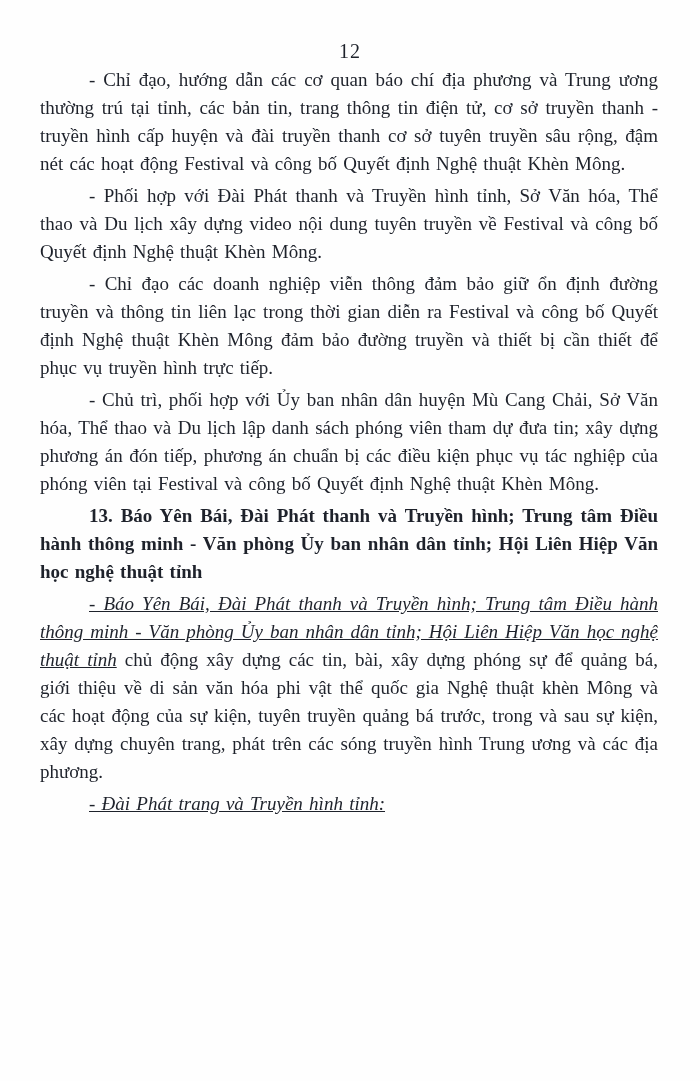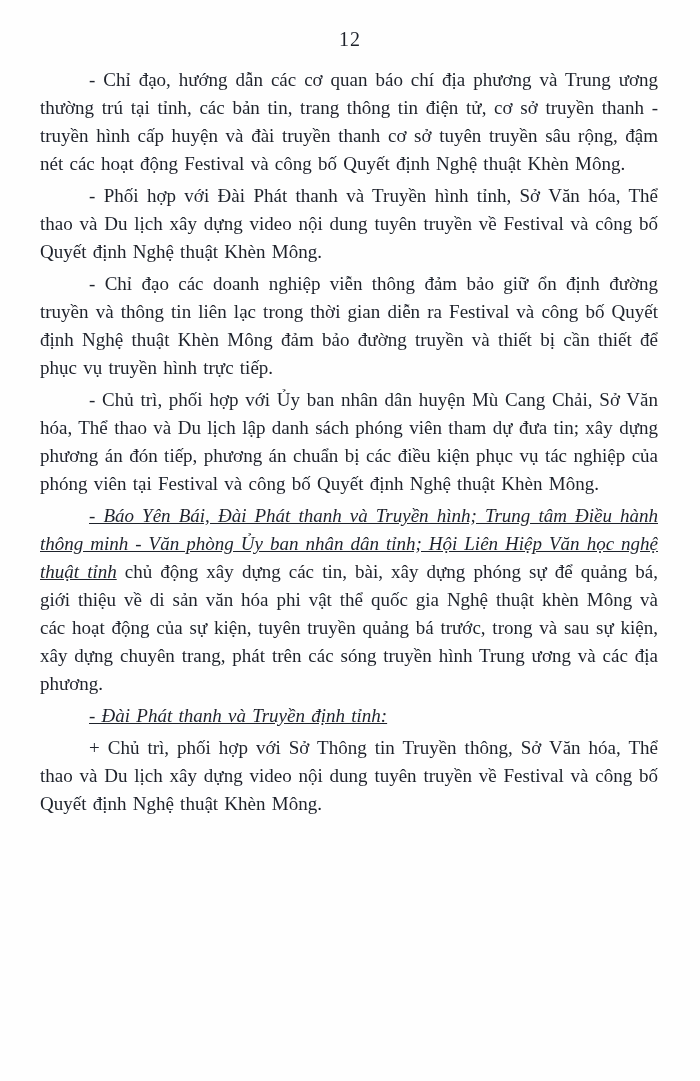--- a/index.html
+++ b/index.html
@@ -12,21 +12,21 @@
     width: 700px;
     height: 1081px;
     background: #fefefe;
     font-family: "Liberation Serif", "DejaVu Serif", serif;
     color: #1e222b;
     overflow: hidden;
     box-sizing: border-box;
   }
   .page-number {
     position: absolute;
-    top: 28px;
+    top: 40px;
     left: 0;
     width: 100%;
     text-align: center;
     font-size: 20px;
     letter-spacing: 1px;
   }
   .document-body {
     position: absolute;
     top: 66px;
     left: 40px;
@@ -47,17 +47,17 @@
 </head>
 <body>
 
 <div class="page">
   <div class="page-number">12</div>
   <div class="document-body">
       <p class="para"><span>- Chỉ đạo, hướng dẫn các cơ quan báo chí địa phương và Trung ương thường trú tại tỉnh, các bản tin, trang thông tin điện tử, cơ sở truyền thanh - truyền hình cấp huyện và đài truyền thanh cơ sở tuyên truyền sâu rộng, đậm nét các hoạt động Festival và công bố Quyết định Nghệ thuật Khèn Mông.</span></p>
       <p class="para"><span>- Phối hợp với Đài Phát thanh và Truyền hình tỉnh, Sở Văn hóa, Thể thao và Du lịch xây dựng video nội dung tuyên truyền về Festival và công bố Quyết định Nghệ thuật Khèn Mông.</span></p>
       <p class="para"><span>- Chỉ đạo các doanh nghiệp viễn thông đảm bảo giữ ổn định đường truyền và thông tin liên lạc trong thời gian diễn ra Festival và công bố Quyết định Nghệ thuật Khèn Mông đảm bảo đường truyền và thiết bị cần thiết để phục vụ truyền hình trực tiếp.</span></p>
       <p class="para"><span>- Chủ trì, phối hợp với Ủy ban nhân dân huyện Mù Cang Chải, Sở Văn hóa, Thể thao và Du lịch lập danh sách phóng viên tham dự đưa tin; xây dựng phương án đón tiếp, phương án chuẩn bị các điều kiện phục vụ tác nghiệp của phóng viên tại Festival và công bố Quyết định Nghệ thuật Khèn Mông.</span></p>
+      <p class="para"><span class="bold">13. Báo Yên Bái, Đài Phát thanh và Truyền hình; Trung tâm Điều hành thông minh - Văn phòng Ủy ban nhân dân tỉnh; Hội Liên Hiệp Văn học nghệ thuật tỉnh</span></p>
       <p class="para"><span class="italic">- Báo Yên Bái, Đài Phát thanh và Truyền hình; Trung tâm Điều hành thông minh - Văn phòng Ủy ban nhân dân tỉnh; Hội Liên Hiệp Văn học nghệ thuật tỉnh</span><span> chủ động xây dựng các tin, bài, xây dựng phóng sự để quảng bá, giới thiệu về di sản văn hóa phi vật thể quốc gia Nghệ thuật khèn Mông và các hoạt động của sự kiện, tuyên truyền quảng bá trước, trong và sau sự kiện, xây dựng chuyên trang, phát trên các sóng truyền hình Trung ương và các địa phương.</span></p>
-      <p class="para"><span class="italic">- Đài Phát thanh và Truyền định tỉnh:</span></p>
-      <p class="para"><span>+ Chủ trì, phối hợp với Sở Thông tin Truyền thông, Sở Văn hóa, Thể thao và Du lịch xây dựng video nội dung tuyên truyền về Festival và công bố Quyết định Nghệ thuật Khèn Mông.</span></p>
+      <p class="para"><span class="italic">- Đài Phát trang và Truyền hình tỉnh:</span></p>
     </div>
 </div>
 
 </body></html>

